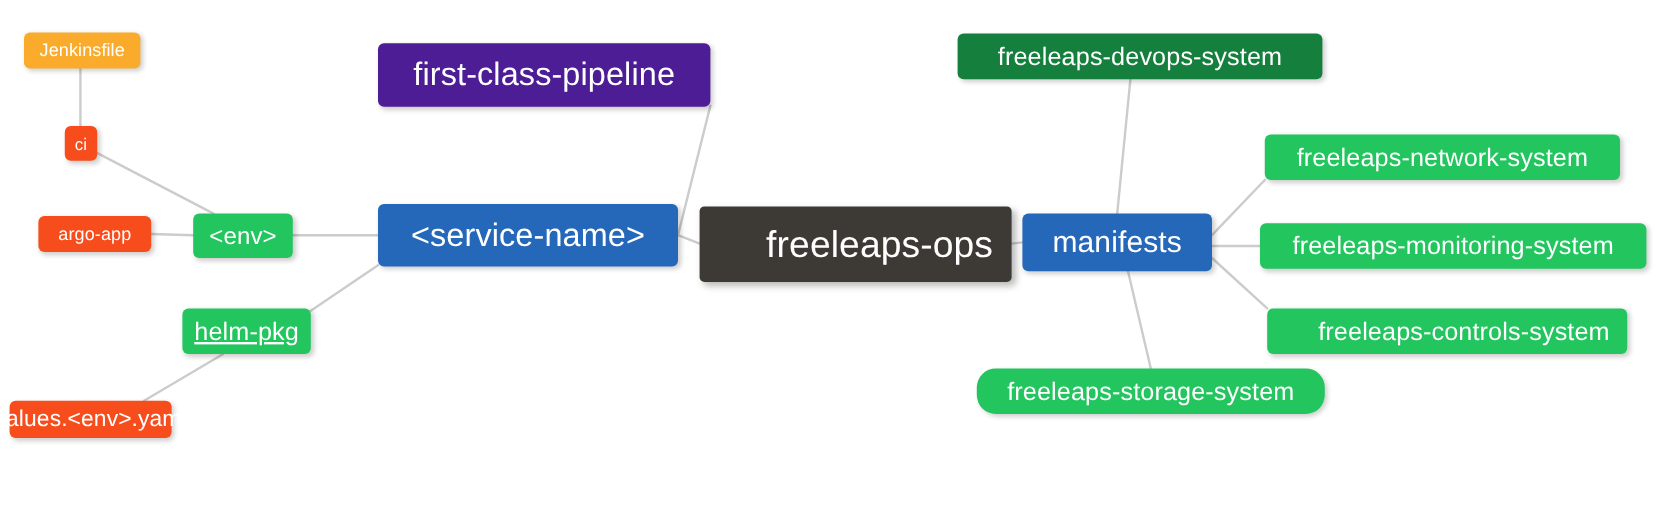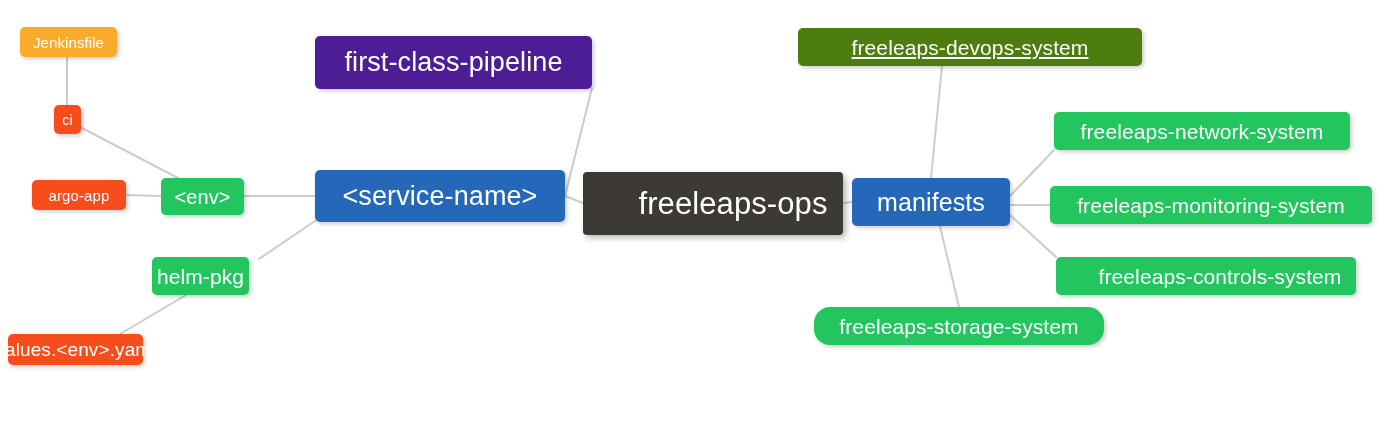--- a/index.html
+++ b/index.html
@@ -72,36 +72,36 @@
       </div>
       <div class="node" style="left: 315px; top: 36px; width: 277px; height: 53px; background: #4c1d95; font-size: 27px;">
         <span>first-class-pipeline</span>
       </div>
       <div class="node" style="left: 852px; top: 178px; width: 158px; height: 48px; background: rgb(37, 103, 184); font-size: 25px;">
         <span>manifests</span>
       </div>
       <div class="node" style="left: 161px; top: 178px; width: 83px; height: 37px; background: rgb(34, 197, 94); font-size: 20px;">
         <span>&lt;env&gt;</span>
       </div>
-      <div class="node" style="left: 152px; top: 257px; width: 97px; height: 38px; background: rgb(34, 197, 94); font-size: 21px;">
+      <div class="node" style="left: 152px; top: 257px; width: 107px; height: 38px; background: rgb(34, 197, 94); font-size: 21px; text-decoration: underline;">
         <span>helm-pkg</span>
       </div>
       <div class="node" style="left: 20px; top: 27px; width: 97px; height: 30px; background: rgb(251, 171, 44); font-size: 15px;">
         <span>Jenkinsfile</span>
       </div>
       <div class="node" style="left: 54px; top: 105px; width: 27px; height: 29px; background: rgb(247, 76, 27); font-size: 14px;">
         <span>ci</span>
       </div>
       <div class="node" style="left: 32px; top: 180px; width: 94px; height: 30px; background: rgb(247, 76, 27); font-size: 15px; justify-content: center;">
         <span>argo-app</span>
       </div>
       <div class="node" style="left: 8px; top: 334px; width: 135px; height: 31px; background: rgb(247, 76, 27); font-size: 19px; text-align: right;">
         <span>values.&lt;env&gt;.yaml</span>
       </div>
-      <div class="node" style="left: 798px; top: 28px; width: 344px; height: 38px; background: #4d7c0f; font-size: 21px; text-decoration: underline;">
+      <div class="node" style="left: 798px; top: 28px; width: 304px; height: 38px; background: #15803d; font-size: 21px;">
         <span>freeleaps-devops-system</span>
       </div>
       <div class="node" style="left: 1054px; top: 112px; width: 296px; height: 38px; background: rgb(34, 197, 94); font-size: 21px;">
         <span>freeleaps-network-system</span>
       </div>
       <div class="node" style="left: 1050px; top: 186px; width: 322px; height: 38px; background: rgb(34, 197, 94); font-size: 21px; text-align: center;">
         <span>freeleaps-monitoring-system</span>
       </div>
       <div class="node" style="left: 1056px; top: 257px; width: 300px; height: 38px; background: rgb(34, 197, 94); font-size: 21px; padding-left: 28px;">
         <span>freeleaps-controls-system</span>

